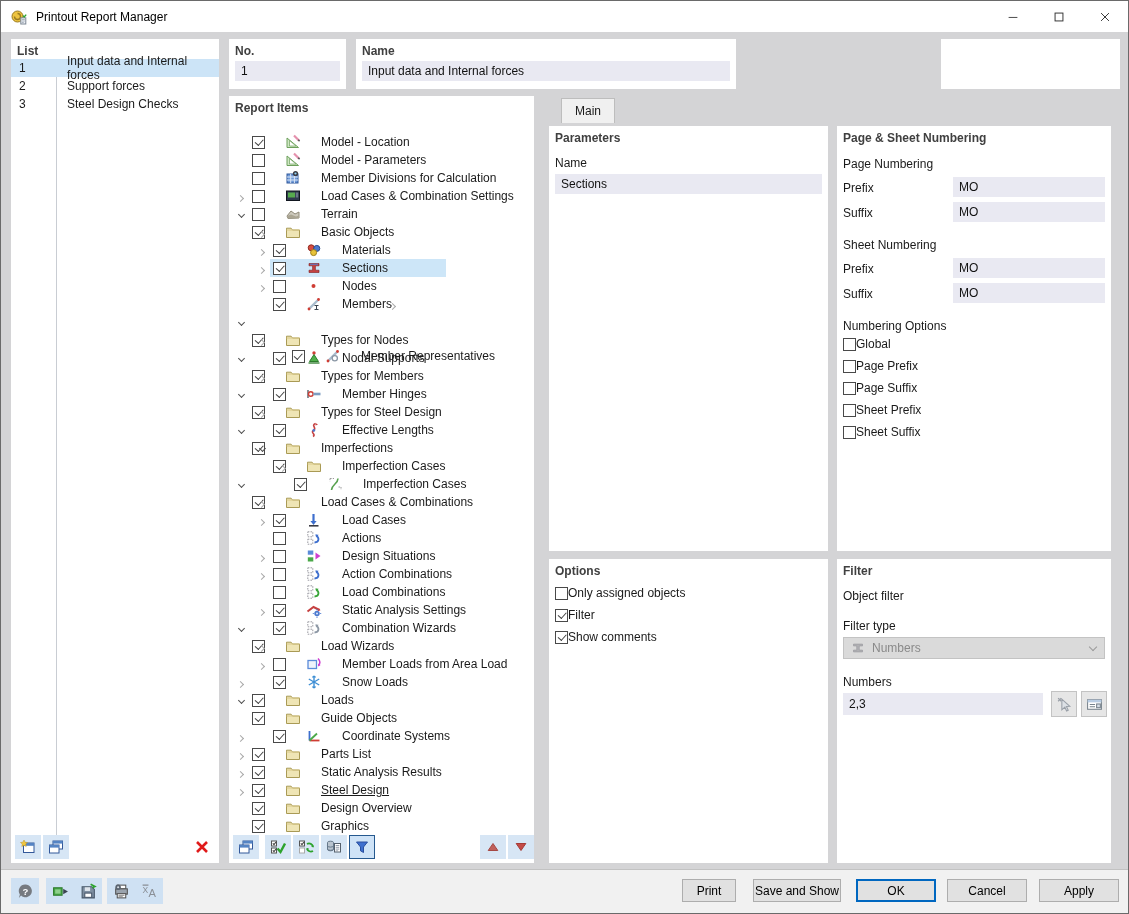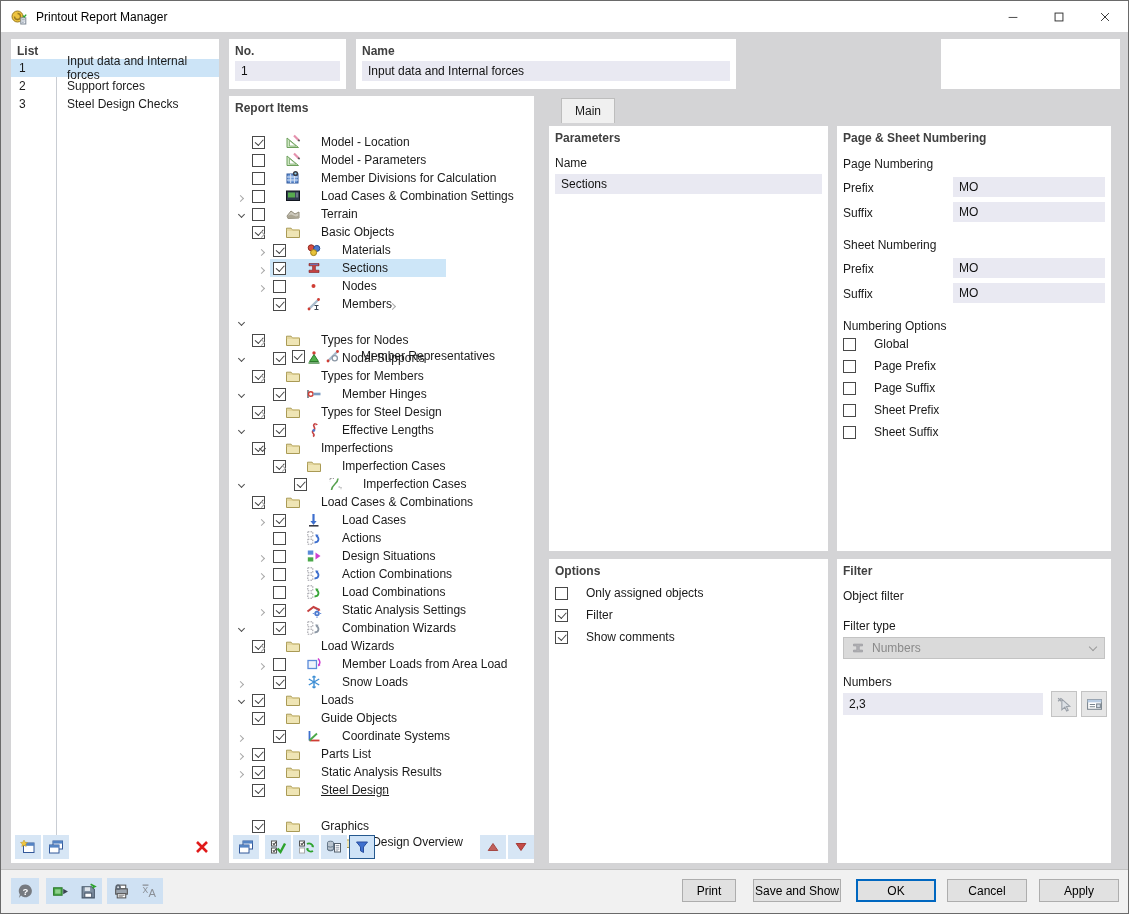--- a/index.html
+++ b/index.html
@@ -53,21 +53,21 @@
   .icn{width:16px;height:16px;display:inline-block;flex:none;}
   .icn svg{width:100%;height:100%;display:block;}
   
   .tab-main{position:absolute;left:560px;top:97px;height:25px;padding:0 13px;background:#f0f0f0;
     border:1px solid #bdbdbd;border-bottom:none;display:flex;align-items:center;}
   
   .p-params{left:548px;top:125px;width:279px;height:425px;}
   .p-pagesheet{left:836px;top:125px;width:274px;height:425px;}
   .p-options{left:548px;top:558px;width:279px;height:304px;}
   .p-filter{left:836px;top:558px;width:274px;height:304px;}
-  .optrow{position:absolute;left:6px;display:flex;align-items:center;gap:18px;height:16px;}
+  .optrow{position:absolute;left:6px;display:flex;align-items:center;gap:0;height:16px;}
   .dd{position:absolute;left:6px;top:78px;width:262px;height:22px;background:#dadada;border:1px solid #c3c3c3;
     display:flex;align-items:center;gap:6px;padding:0 6px;color:#8a8a8a;}
   .dd .icn{opacity:.85;}
   .dd-arrow{position:absolute;right:8px;width:6px;height:6px;border-right:1.4px solid #9a9a9a;
     border-bottom:1.4px solid #9a9a9a;transform:rotate(45deg);top:6px;}
   .sqbtn{position:absolute;width:26px;height:26px;background:#e6e6e6;border:1px solid #c3c3c3;
     display:flex;align-items:center;justify-content:center;}
   .sqbtn svg{width:17px;height:17px;}
   
   .footer{position:absolute;left:0;right:0;bottom:0;height:44px;background:#f1f1f1;border-top:1px solid #c2c2c2;}
@@ -745,21 +745,21 @@
             <span class="cb checked"></span>
             <span class="icn">
               <svg viewBox="0 0 16 16">
                 <path d="M1.5 4.2 h4.6 l1.4 1.8 h7 v7.5 h-13z" fill="#efe5b5" stroke="#a99a55"></path>
                 <path d="M1.5 6 h13" stroke="#d9c98a"></path>
               </svg>
             </span>
             <span class="tlabel">Steel Design</span>
           </span>
         </div>
-        <div class="trow" style="padding-left: 3px; flex-direction: column;">
+        <div class="trow" style="padding-left: 3px;">
           <span class="exp">
             <i class="collapsed"></i>
           </span>
           <span class="tcontent">
             <span class="cb checked"></span>
             <span class="icn">
               <svg viewBox="0 0 16 16">
                 <path d="M1.5 4.2 h4.6 l1.4 1.8 h7 v7.5 h-13z" fill="#efe5b5" stroke="#a99a55"></path>
                 <path d="M1.5 6 h13" stroke="#d9c98a"></path>
               </svg>

